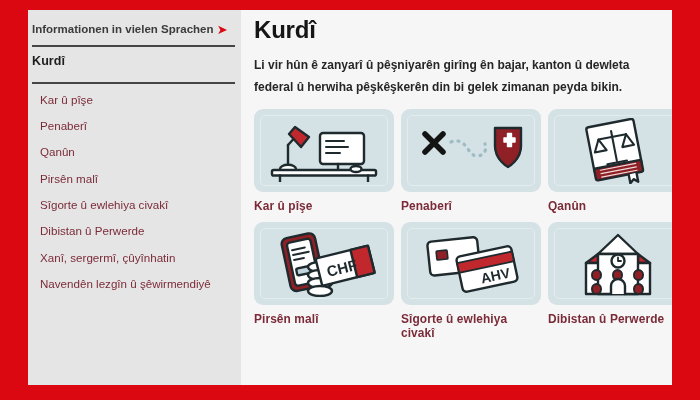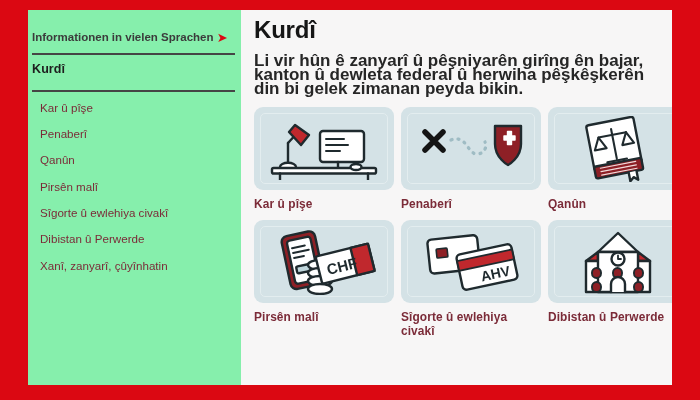--- a/index.html
+++ b/index.html
@@ -31,22 +31,22 @@
     height: 375px;
     background: #F7F6F6;
     display: flex;
     overflow: hidden;
   }
 
   
   #sidebar {
     width: 213px;
     flex: 0 0 213px;
-    padding: 20px 0 0 4px;
-    background: #86efac;
+    padding: 12px 0 0 4px;
+    background: #e5e5e5;
   }
 
   .side-kicker {
     font-size: 11.5px;
     line-height: 14.5px;
     font-weight: 600;
     color: #3B3B3B;
     padding: 0 10px 0 0;
   }
   .side-kicker .arrow {
@@ -95,22 +95,22 @@
   #page-title {
     font-size: 24px;
     font-weight: 700;
     color: #161616;
     letter-spacing: -.2px;
     line-height: 28px;
     margin-bottom: 10px;
   }
 
   #intro {
-    font-size: 17px;
-    line-height: 14px;
+    font-size: 12px;
+    line-height: 22px;
     font-weight: 600;
     color: #262626;
     width: 398px;
     margin-bottom: 11px;
   }
 
   #tiles {
     display: grid;
     grid-template-columns: repeat(3, 140px);
     gap: 9px 7px;
@@ -166,21 +166,22 @@
 
       <div class="side-rule"></div>
 
       <ul id="side-links">
           <li>Kar û pîşe</li>
           <li>Penaberî</li>
           <li>Qanûn</li>
           <li>Pirsên malî</li>
           <li>Sîgorte û ewlehiya civakî</li>
           <li>Dibistan û Perwerde</li>
-          <li>Xanî, zanyarî, çûyînhatin</li>
+          <li>Xanî, sergermî, çûyînhatin</li>
+          <li>Navendên lezgîn û şêwirmendiyê</li>
         </ul>
     </aside>
 
     <main id="main">
       <h1 id="page-title">Kurdî</h1>
       <p id="intro">Li vir hûn ê zanyarî û pêşniyarên girîng ên bajar, kanton û dewleta federal û herwiha pêşkêşkerên din bi gelek zimanan peyda bikin.</p>
       <div id="tiles">
           <div class="tile">
             <div class="tile-art">
               <svg width="112" height="62" viewBox="0 0 112 62">

